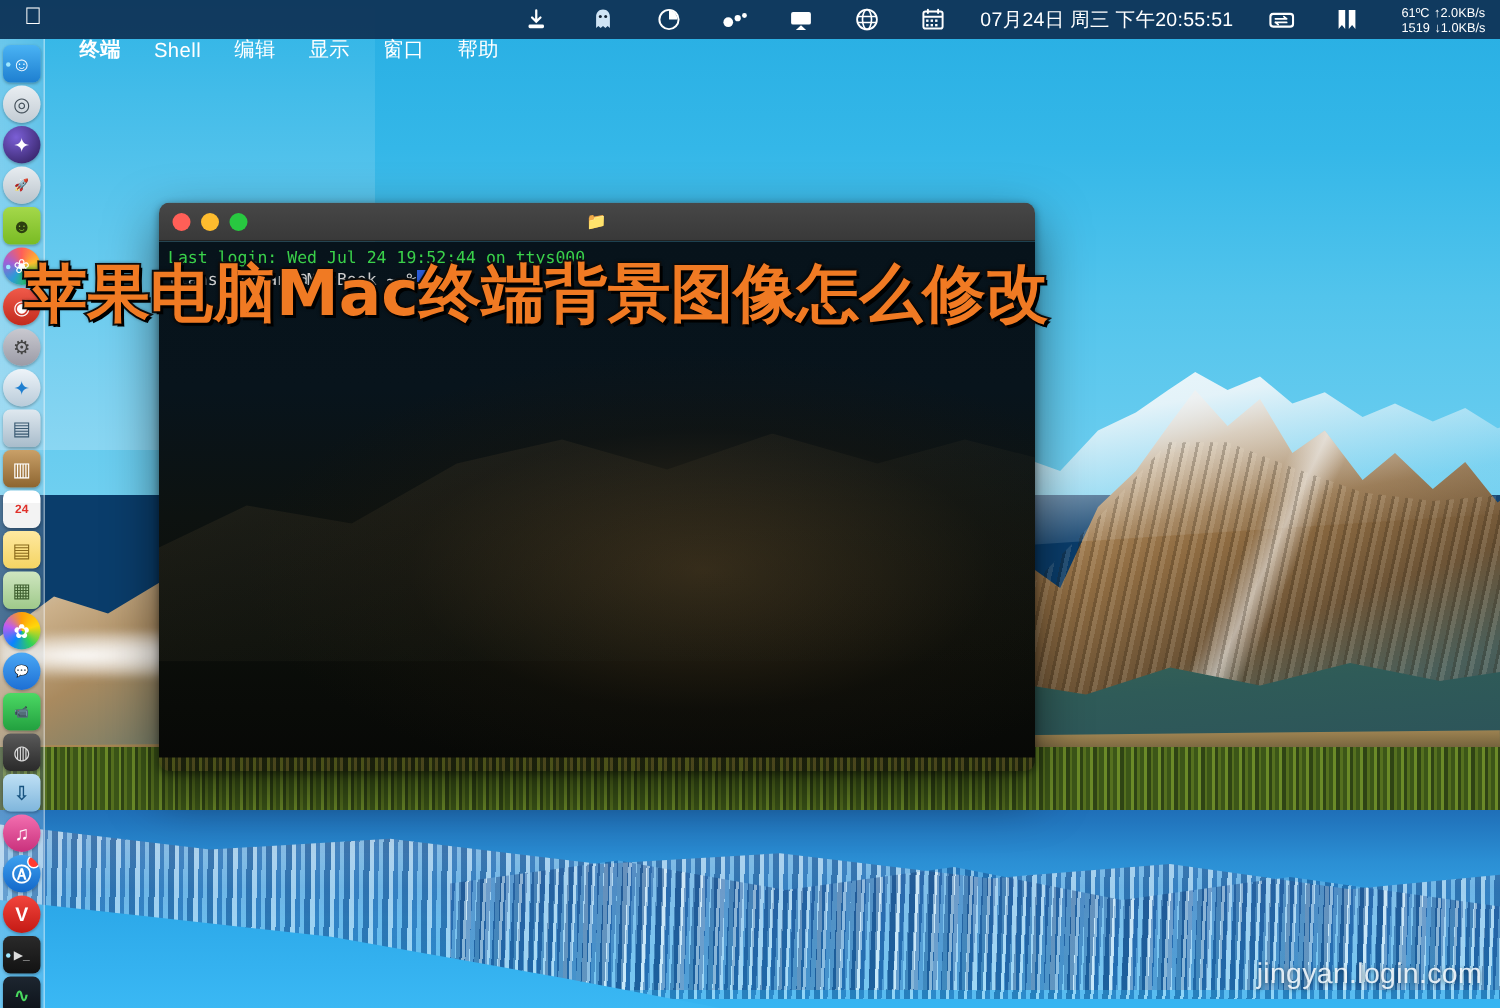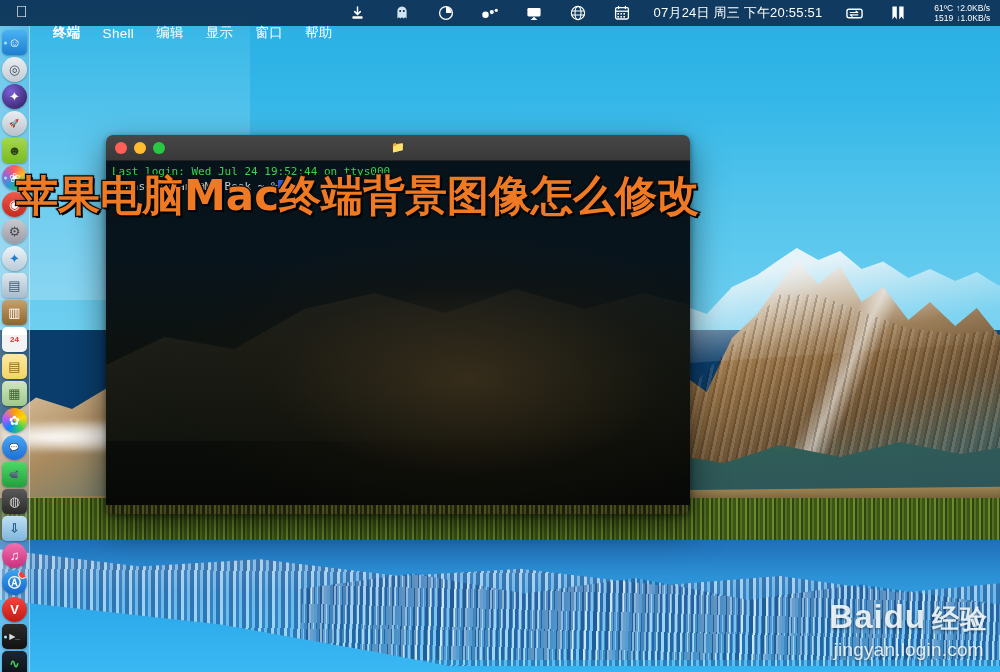--- a/index.html
+++ b/index.html
@@ -459,17 +459,14 @@
     <div id="term-bg-mtn"></div>
     <div id="term-bg-strip"></div>
     <div class="term-line tg">Last login: Wed Jul 24 19:52:44 on ttys000</div>
     <div class="term-line tw"><span>tiansemixiang@MacBook ~ %</span><span class="cursor"></span></div>
   </div>
 </div>
 
 <div id="overlay-title">苹果电脑Mac终端背景图像怎么修改</div>
 
 <div id="watermark">
-  <div id="wm-logo">
-    <span>Baidu</span><span class="wm-cn">经验</span>
-  </div>
   <div id="wm-url">jingyan.login.com</div>
 </div>
 
 </body></html>

